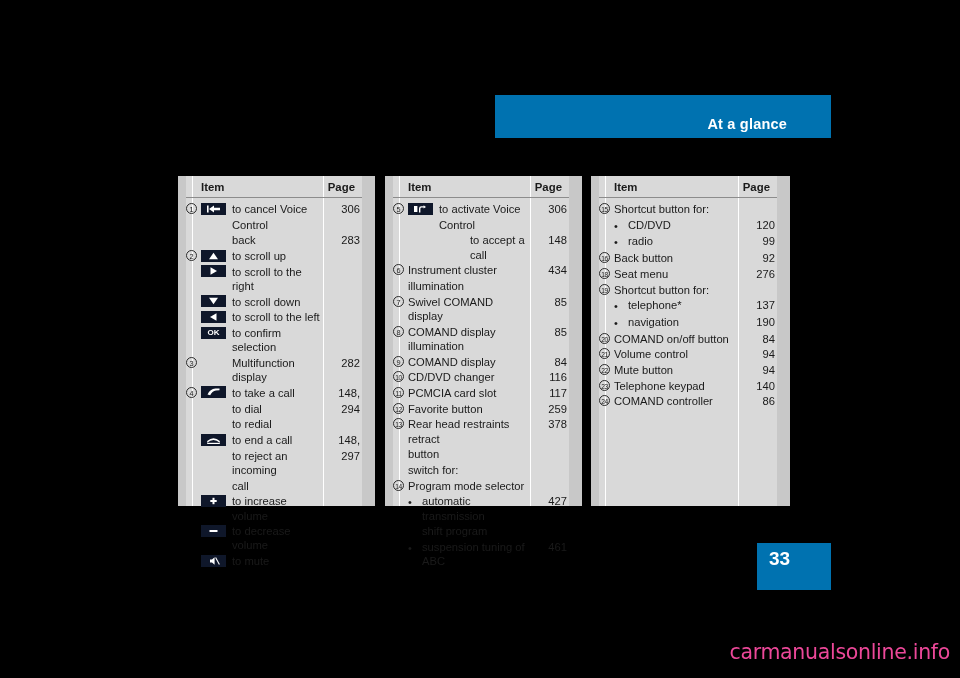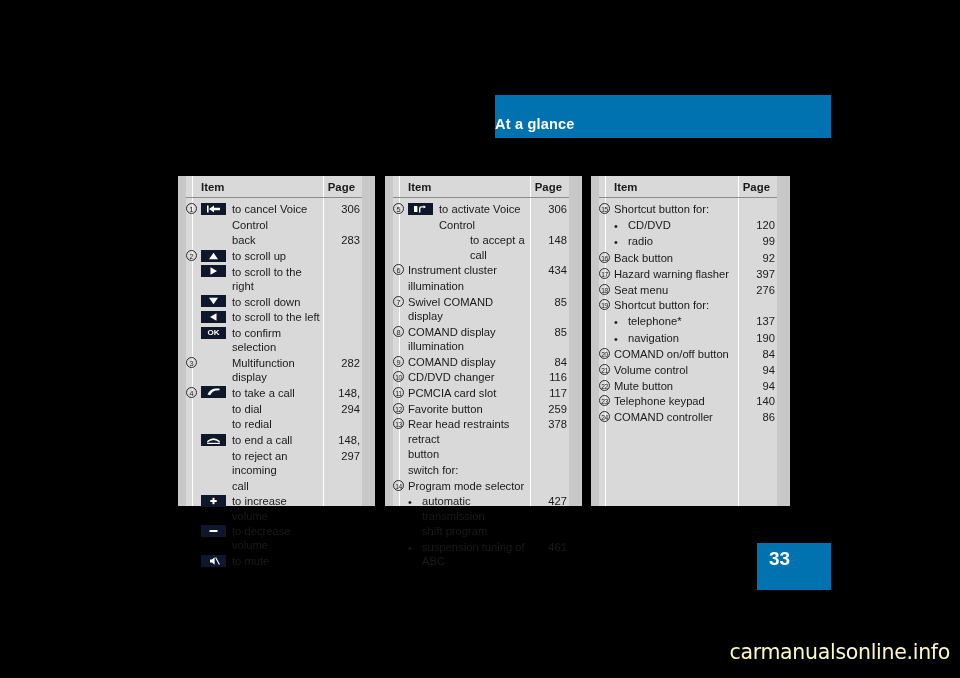--- a/index.html
+++ b/index.html
@@ -18,20 +18,21 @@
   
   #header-banner {
     position: absolute;
     left: 495px;
     top: 95px;
     width: 336px;
     height: 43px;
     background: #0072B0;
     display: flex;
     align-items: center;
+    justify-content: flex-end;
   }
   #header-title {
     color: #ffffff;
     font-size: 14.5px;
     font-weight: bold;
     letter-spacing: 0.2px;
     padding-right: 44px;
     padding-top: 14px;
   }
 
@@ -54,21 +55,21 @@
 
   
   #watermark {
     position: absolute;
     left: 0;
     top: 640px;
     width: 960px;
     text-align: right;
     padding-right: 10px;
     box-sizing: border-box;
-    color: #fef9c3;
+    color: #ec4899;
     font-size: 20.5px;
     letter-spacing: -0.3px;
     font-family: "DejaVu Sans", sans-serif;
   }
 
   
   .legend-table {
     position: absolute;
     top: 176px;
     background: #d9d9d9;
@@ -528,25 +529,20 @@
               </div>
             </div>
             <div class="col-page">99</div>
           </div>
           <div class="row">
             <div class="col-num"><span class="num-circle wide">16</span></div>
             <div class="col-label"><span>Back button</span></div>
             <div class="col-page">92</div>
           </div>
           <div class="row">
-            <div class="col-num"><span class="num-circle wide">17</span></div>
-            <div class="col-label"><span>Hazard warning flasher</span></div>
-            <div class="col-page">397</div>
-          </div>
-          <div class="row">
             <div class="col-num"><span class="num-circle wide">18</span></div>
             <div class="col-label"><span>Seat menu</span></div>
             <div class="col-page">276</div>
           </div>
           <div class="row">
             <div class="col-num"><span class="num-circle wide">19</span></div>
             <div class="col-label"><span>Shortcut button for:</span></div>
             <div class="col-page"></div>
           </div>
           <div class="row">

